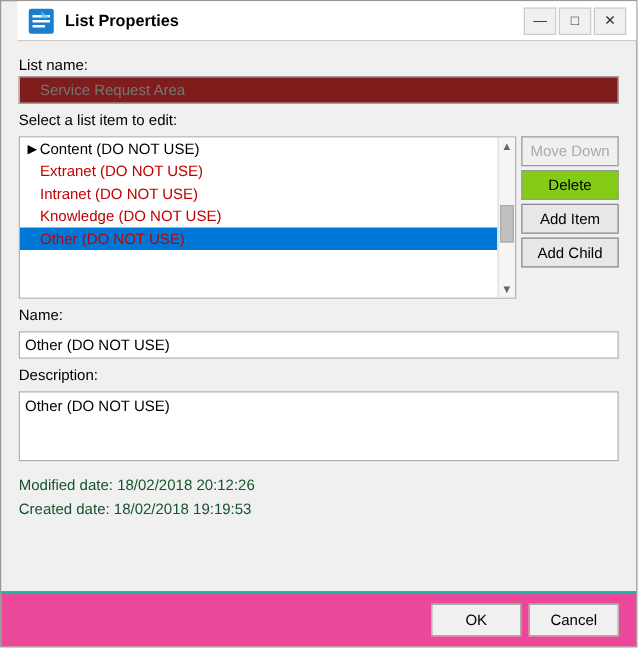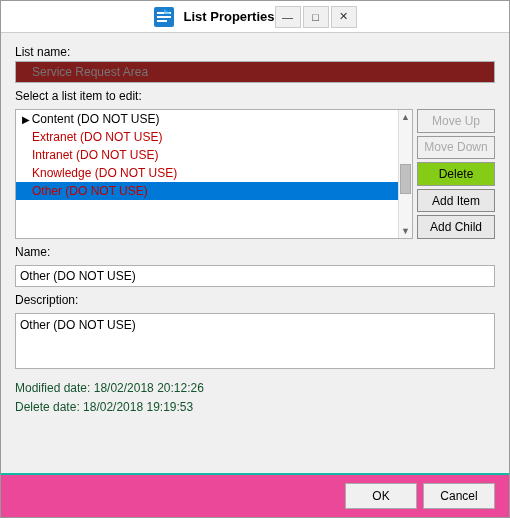--- a/index.html
+++ b/index.html
@@ -22,22 +22,23 @@
       box-shadow: 2px 2px 8px rgba(0,0,0,0.3);
       display: flex;
       flex-direction: column;
     }
     .title-bar {
       background: #fff;
       border-bottom: 1px solid #ccc;
       padding: 6px 8px;
       display: flex;
       align-items: center;
-      justify-content: center;
+      justify-content: space-between;
       height: 32px;
+      margin-left: 13px;
     }
     .title-bar-left {
       display: flex;
       align-items: center;
       gap: 8px;
     }
     .title-text {
       font-size: 13px;
       font-weight: 600;
       color: #000;
@@ -255,21 +256,20 @@
           </div>
           <div style="width:14px;background:#f5f5f5;border-left:1px solid #ddd;display:flex;flex-direction:column;">
             <div style="height:14px;display:flex;align-items:center;justify-content:center;font-size:9px;color:#666;cursor:pointer;">▲</div>
             <div style="flex:1;position:relative;">
               <div class="scroll-thumb"></div>
             </div>
             <div style="height:14px;display:flex;align-items:center;justify-content:center;font-size:9px;color:#666;cursor:pointer;">▼</div>
           </div>
         </div>
         <div class="buttons-col">
-          <button class="btn" disabled="">Move Up</button>
           <button class="btn" disabled="">Move Down</button>
           <button class="btn">Delete</button>
           <button class="btn primary">Add Item</button>
           <button class="btn primary">Add Child</button>
         </div>
       </div>
     </div>
 
     <div class="field-section">
       <div class="label">Name:</div>
@@ -280,21 +280,21 @@
       <div class="label">Description:</div>
       <textarea class="desc-textarea" style="">Other (DO NOT USE)</textarea>
     </div>
 
     <div class="meta-section">
       <div class="meta-text">
         <span>Modified date:</span>
         <span>18/02/2018 20:12:26</span>
       </div>
       <div class="meta-text">
-        <span>Delete date:</span>
+        <span>Created date:</span>
         <span>18/02/2018 19:19:53</span>
       </div>
     </div>
   </div>
 
   <div class="footer">
     <button class="footer-btn">OK</button>
     <button class="footer-btn">Cancel</button>
   </div>
 </div>

